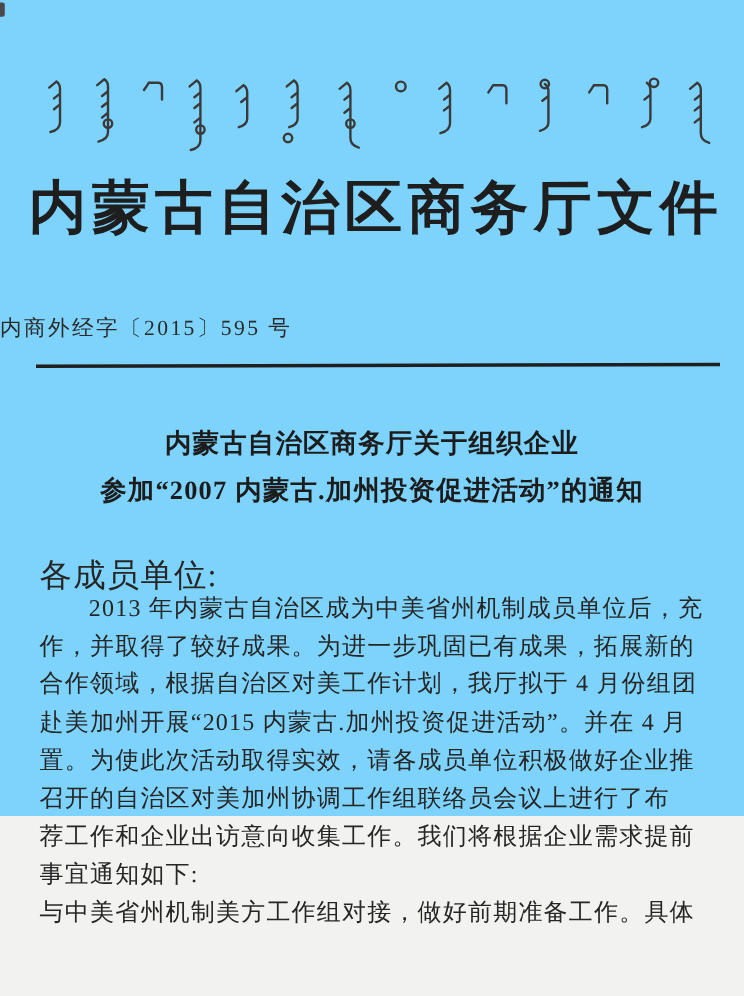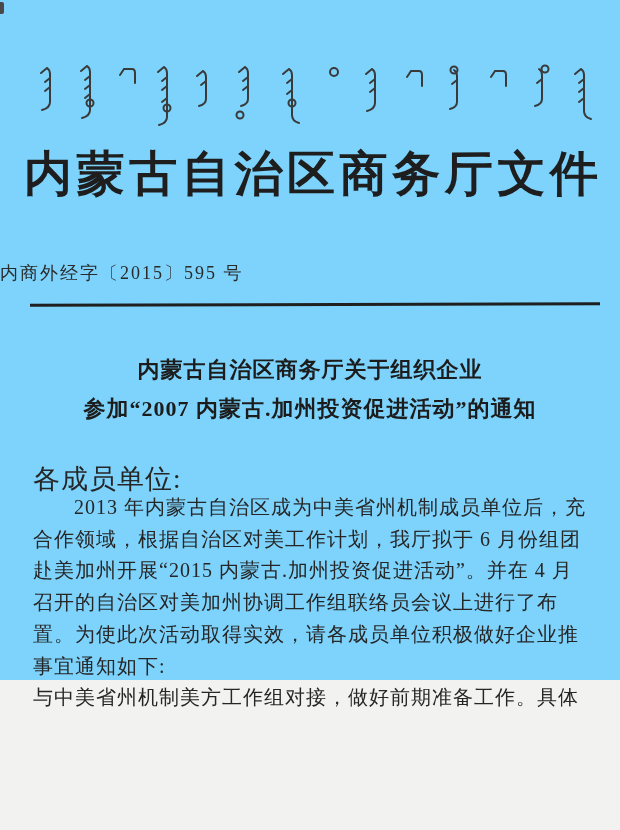--- a/index.html
+++ b/index.html
@@ -114,21 +114,23 @@
 
   <div class="notice-title">
     <div>内蒙古自治区商务厅关于组织企业</div>
     <div>参加“2007 内蒙古.加州投资促进活动”的通知</div>
   </div>
 
   <div class="salutation">各成员单位:</div>
 
   <div class="body-text">
     <div class="body-line indent">2013 年内蒙古自治区成为中美省州机制成员单位后，充</div>
-    <div class="body-line">合作领域，根据自治区对美工作计划，我厅拟于 6 月份组团</div>
+    <div class="body-line">作，并取得了较好成果。为进一步巩固已有成果，拓展新的</div>
+    <div class="body-line">合作领域，根据自治区对美工作计划，我厅拟于 4 月份组团</div>
     <div class="body-line">赴美加州开展“2015 内蒙古.加州投资促进活动”。并在 4 月</div>
+    <div class="body-line">置。为使此次活动取得实效，请各成员单位积极做好企业推</div>
     <div class="body-line">召开的自治区对美加州协调工作组联络员会议上进行了布</div>
-    <div class="body-line">置。为使此次活动取得实效，请各成员单位积极做好企业推</div>
+    <div class="body-line">荐工作和企业出访意向收集工作。我们将根据企业需求提前</div>
     <div class="body-line">事宜通知如下:</div>
     <div class="body-line">与中美省州机制美方工作组对接，做好前期准备工作。具体</div>
   </div>
 
 </div>
 
 </body></html>

